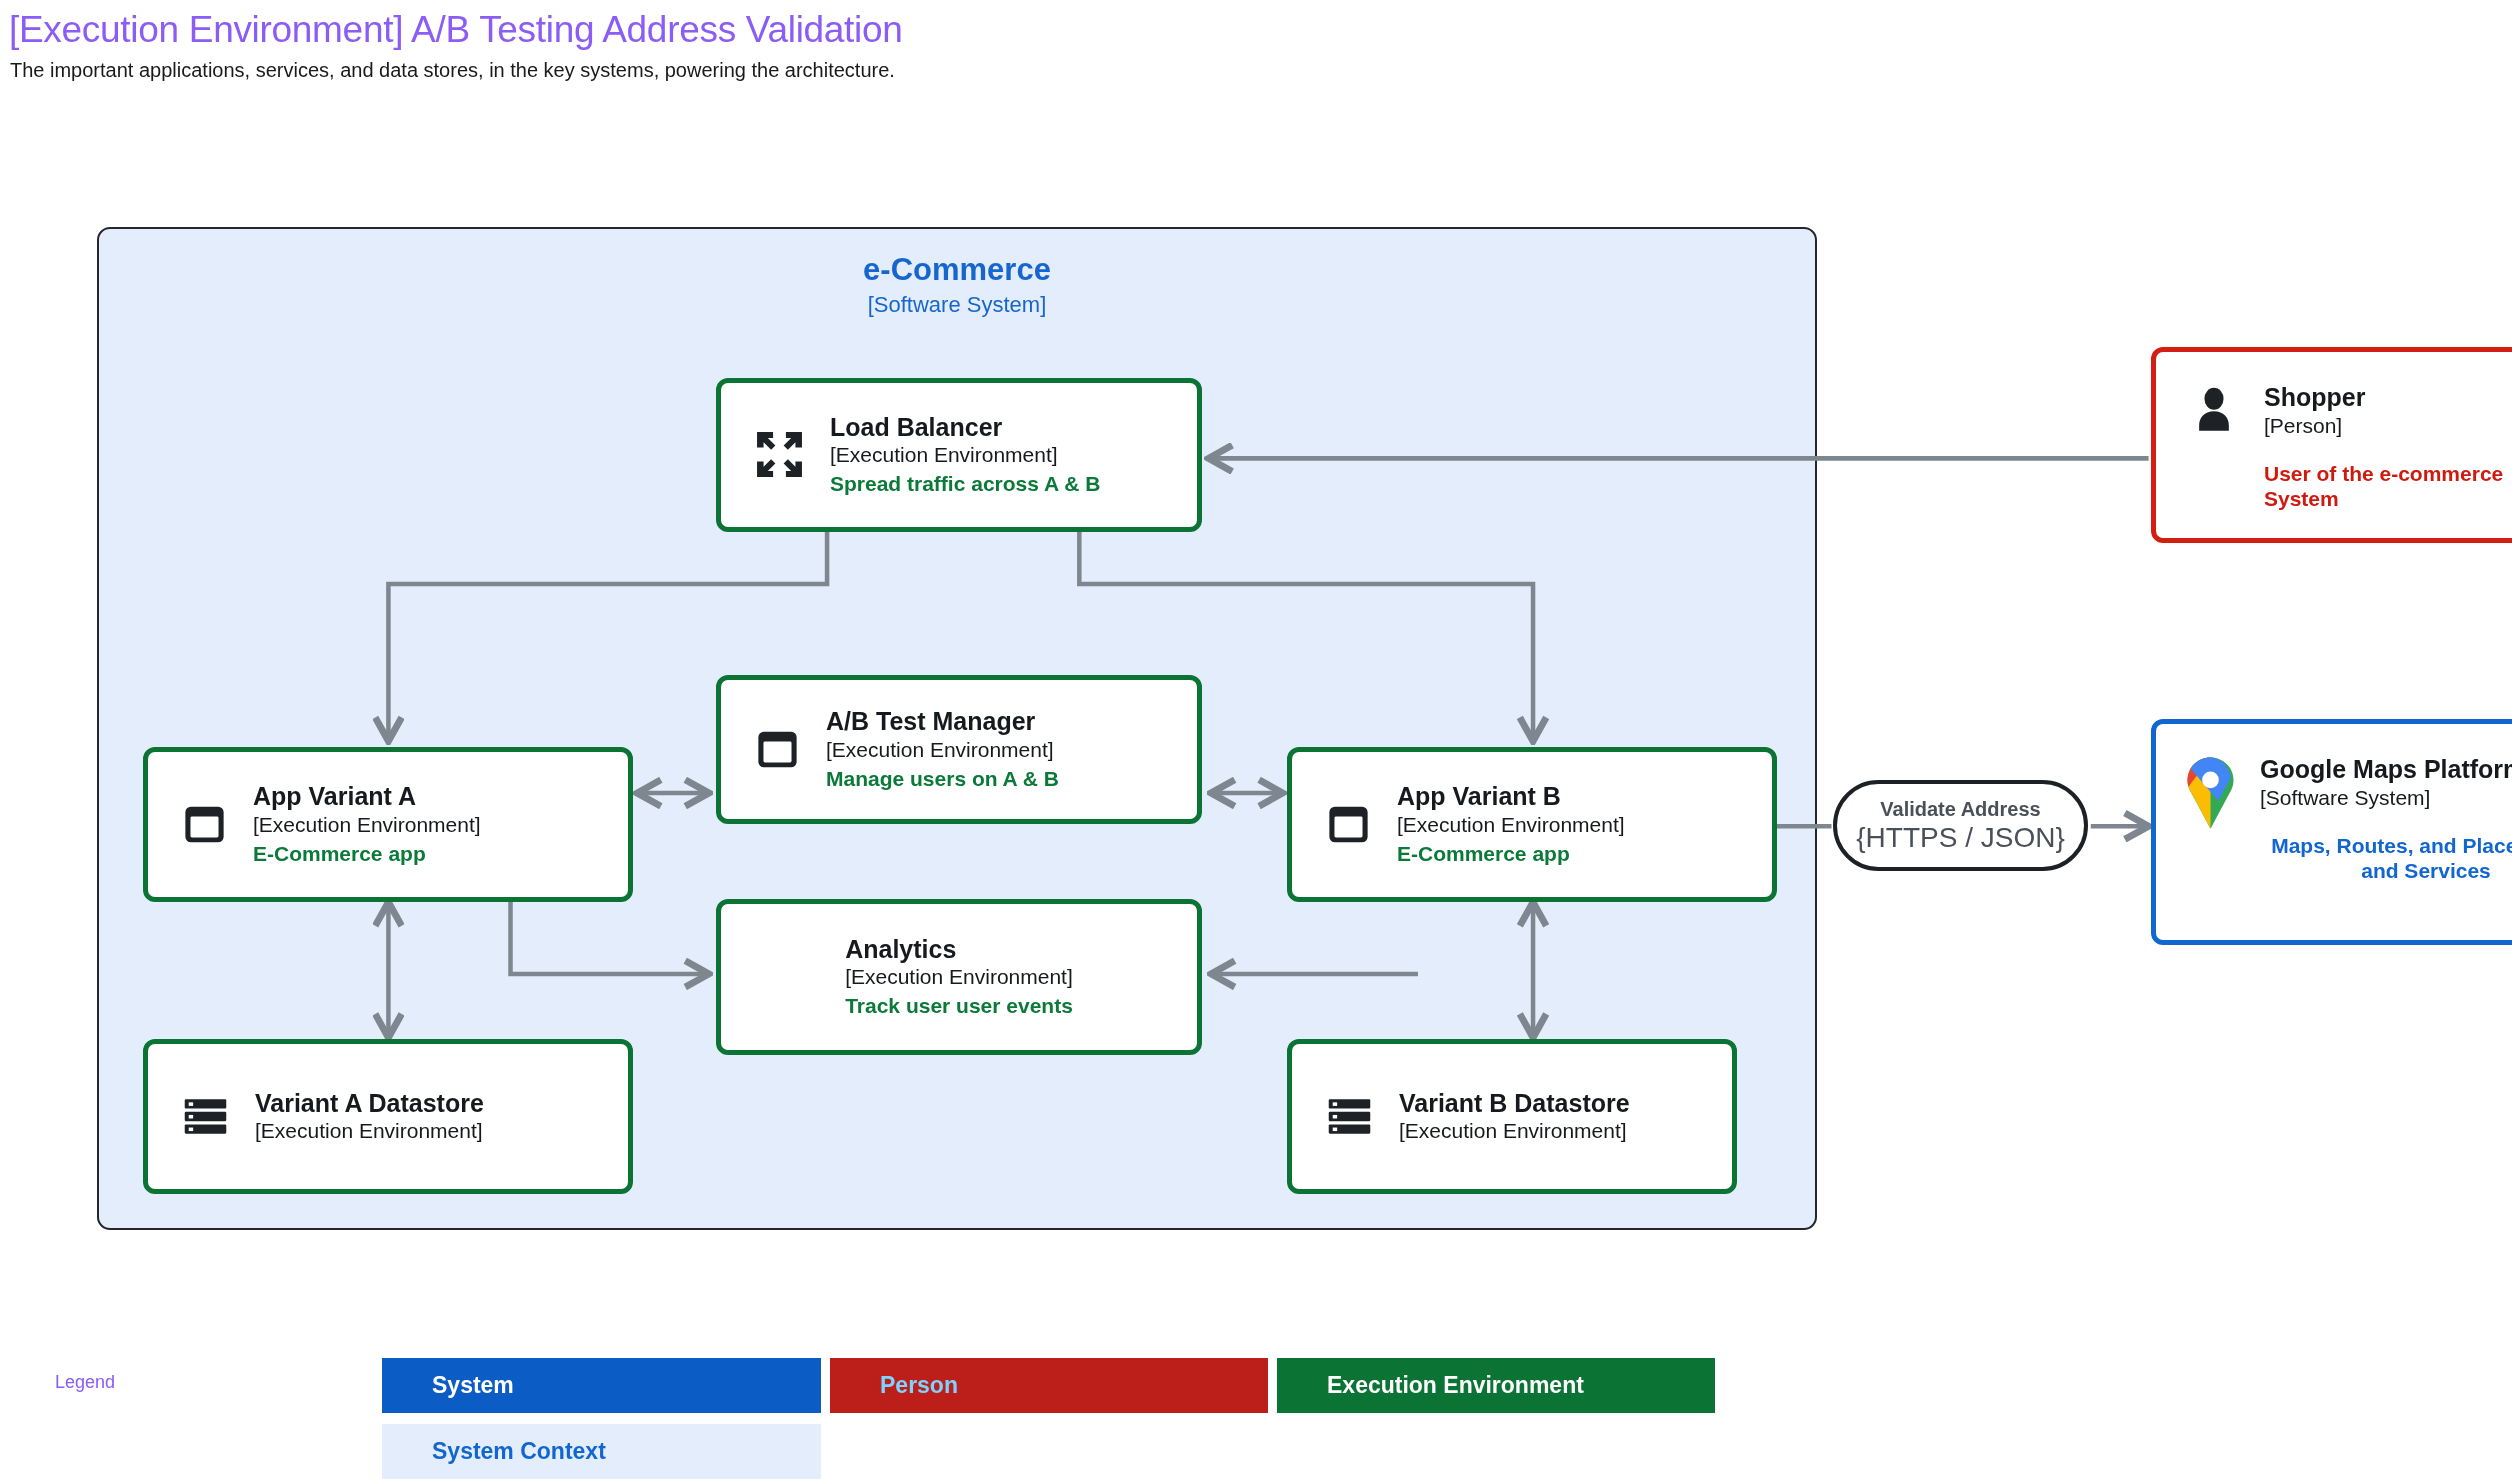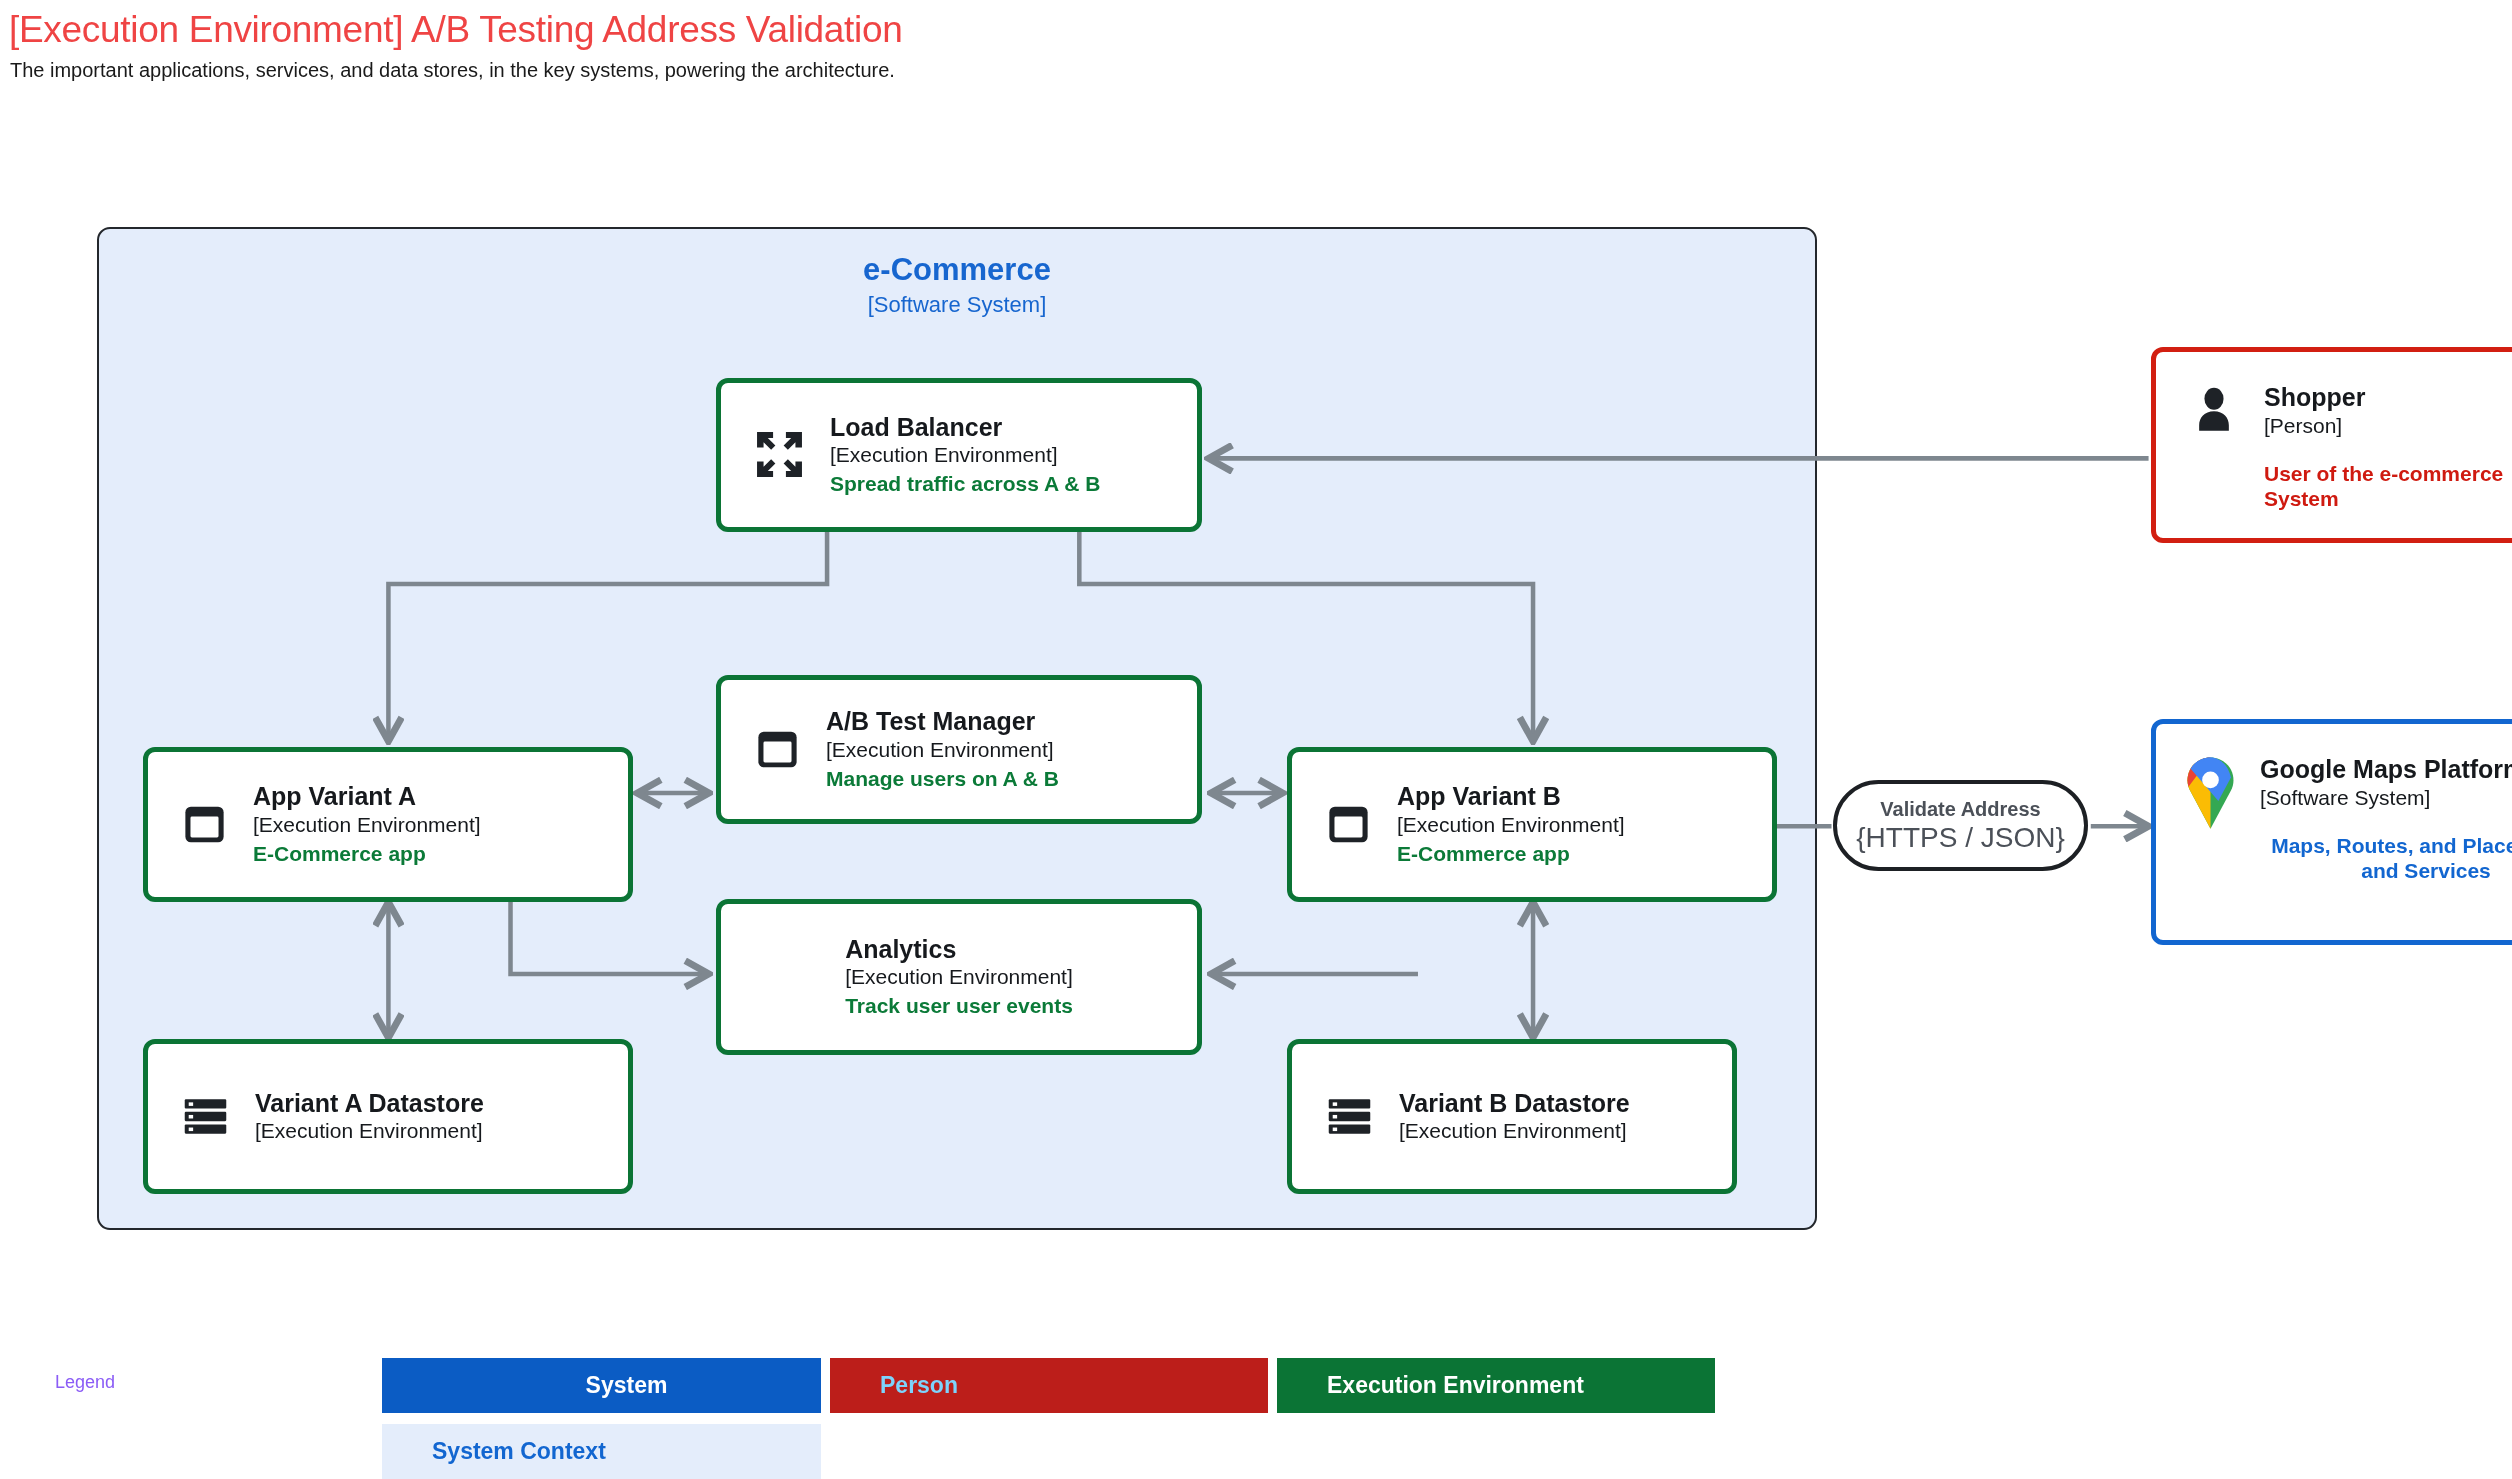--- a/index.html
+++ b/index.html
@@ -9,21 +9,21 @@
     font-family: "Liberation Sans", sans-serif;
     color: #111418;
     overflow: hidden;
   }
   #page { position: relative; width: 2642px; height: 1480px; }
 
   
   #title {
     position: absolute; left: 9px; top: 9px;
     font-size: 37px; font-weight: 400; letter-spacing: -0.3px;
-    color: #ef4444; white-space: nowrap;
+    color: #8b5cf6; white-space: nowrap;
   }
   #subtitle {
     position: absolute; left: 10px; top: 59px;
     font-size: 20px; font-weight: 400; color: #1a1a1a; white-space: nowrap;
   }
 
   
   #boundary {
     position: absolute; left: 97px; top: 227px;
     width: 1720px; height: 1003px;
@@ -281,21 +281,21 @@
     </div>
   </div>
 
   <div id="edge-label">
     <div class="l1">Validate Address</div>
     <div class="l2">{HTTPS / JSON}</div>
   </div>
 
   <div id="legend-label">Legend</div>
 
-  <div class="swatch" style="left:382px; top:1358px; width:439px; height:55px; background:#0b5cc4; color:#ffffff;justify-content:center;">
+  <div class="swatch" style="left:382px; top:1358px; width:439px; height:55px; background:#0b5cc4; color:#ffffff;">
     <span>System</span>
   </div>
 
   <div class="swatch" style="left:830px; top:1358px; width:438px; height:55px; background:#bc1e1a; color:#7dd3fc;">
     <span>Person</span>
   </div>
 
   <div class="swatch" style="left:1277px; top:1358px; width:438px; height:55px; background:#0b7435; color:#ffffff;">
     <span>Execution Environment</span>
   </div>

